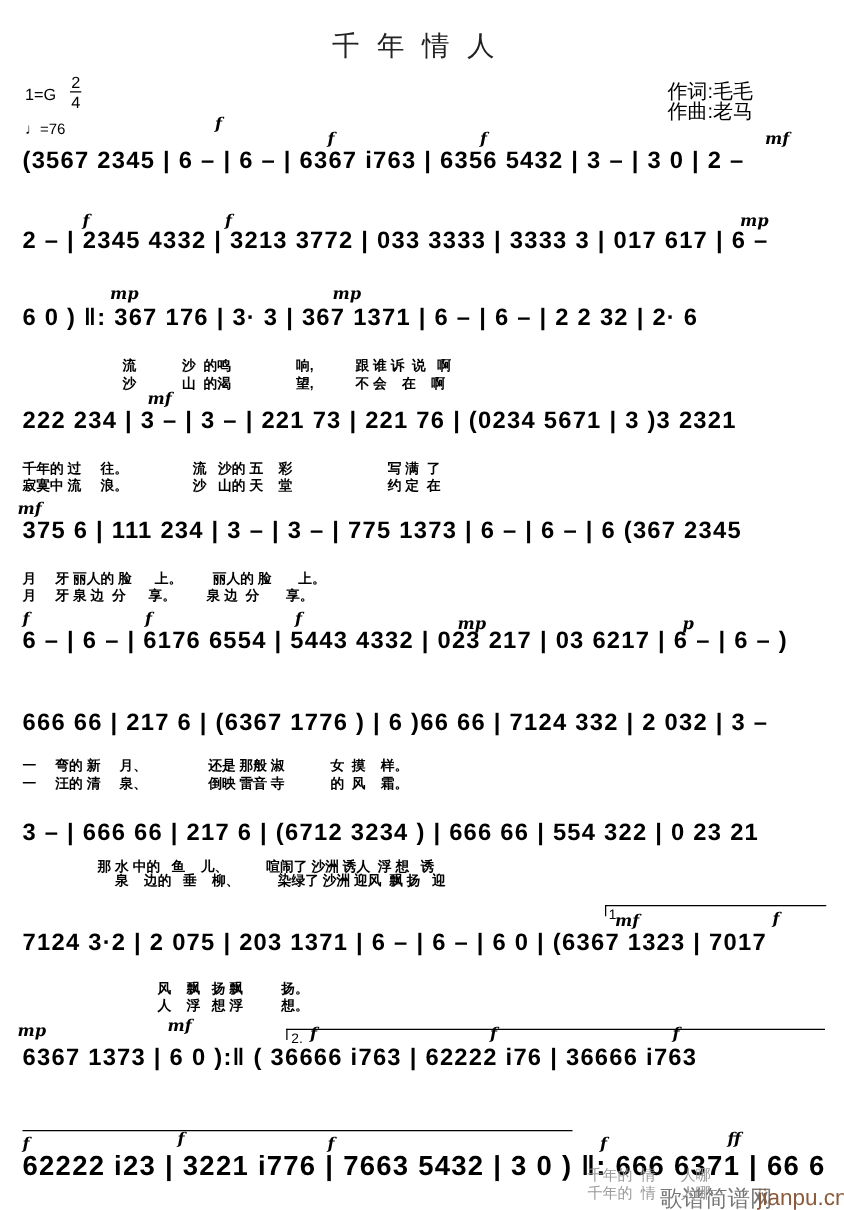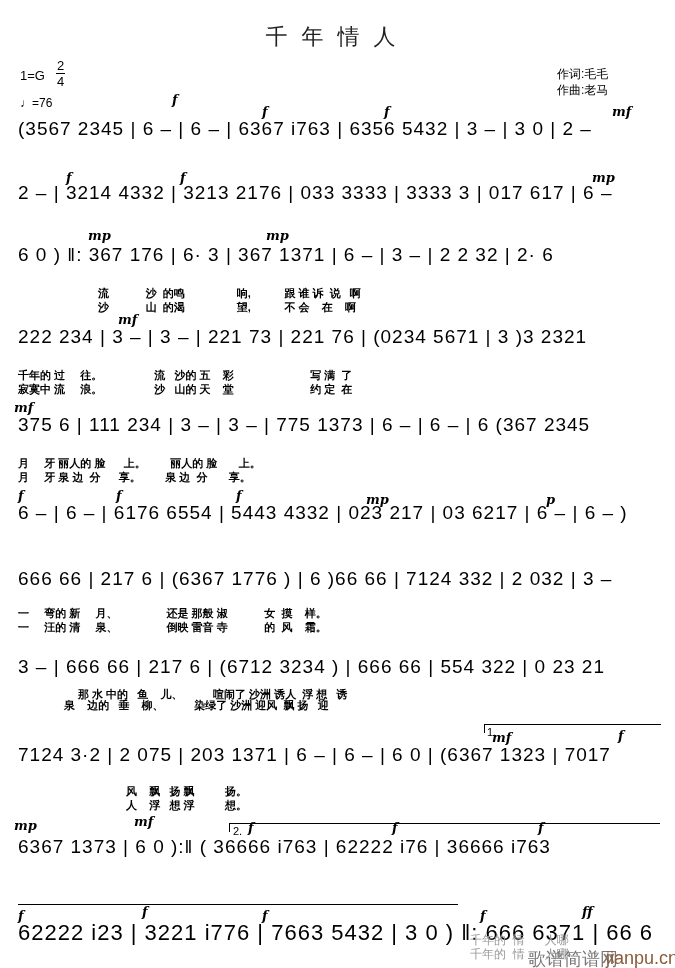--- a/index.html
+++ b/index.html
@@ -4,23 +4,23 @@
 <style>
   html, body { margin: 0; padding: 0; background: #ffffff; }
   body { width: 675px; height: 968px; position: relative; overflow: hidden;
          font-family: "Liberation Sans", "DejaVu Sans", sans-serif; color: #000; }
   .title { position: absolute; top: 22px; left: 0; width: 675px; text-align: center;
            font-family: Liberation Serif, serif; font-size: 22px; letter-spacing: 14px; color: #222; }
   .key { position: absolute; left: 20px; top: 68px; font-size: 13px; }
   .timesig { position: absolute; left: 56px; top: 58px; font-size: 13px; line-height: 15px; text-align: center; }
   .timesig .num { display: block; border-bottom: 1px solid #000; padding: 0 1px; }
   .tempo { position: absolute; left: 20px; top: 96px; font-size: 12px; }
-  .credits { position: absolute; left: 557px; top: 66px; font-size: 12px; line-height: 16px; }
+  .credits { position: absolute; left: 534px; top: 66px; font-size: 16px; line-height: 16px; }
   .notes { position: absolute; left: 18px; font-family: "Liberation Sans", sans-serif;
-           font-weight: normal; font-size: 19px; white-space: pre; letter-spacing: 1px; }
+           font-weight: bold; font-size: 19px; white-space: pre; letter-spacing: 1px; }
   .dyn { position: absolute; font-family: "DejaVu Serif", serif; font-style: italic; font-weight: bold; font-size: 13px; }
   .lyr { position: absolute; font-size: 11px; white-space: pre; line-height: 14px; font-weight: bold; }
   .volta { position: absolute; border-top: 1px solid #000; border-left: 1px solid #000; height: 8px; }
   .volta-lbl { position: absolute; font-size: 11px; }
   .watermark { position: absolute; left: 470px; top: 932px; font-size: 12px; color: #999; line-height: 14px; white-space: pre; }
   .wm-site { position: absolute; left: 520px; top: 944px; font-size: 18px; color: #8a5a3a; }
 </style>
 </head>
 <body>
 
@@ -38,25 +38,25 @@
 
 <div class="dyn" style="left:172px;top:92px">f</div>
 <div class="dyn" style="left:262px;top:104px">f</div>
 <div class="dyn" style="left:384px;top:104px">f</div>
 <div class="dyn" style="left:612px;top:104px">mf</div>
 <div class="notes" style="top:118px">(3567 2345 | 6 – | 6 – | 6367 i763 | 6356 5432 | 3 – | 3 0 | 2 –</div>
 
 <div class="dyn" style="left:66px;top:170px">f</div>
 <div class="dyn" style="left:180px;top:170px">f</div>
 <div class="dyn" style="left:592px;top:170px">mp</div>
-<div class="notes" style="top:182px">2 – | 3214 4332 | 3213 2176 | 033 3333 | 3333 3 | 017 617 | 6 –</div>
+<div class="notes" style="top:182px">2 – | 2345 4332 | 3213 3772 | 033 3333 | 3333 3 | 017 617 | 6 –</div>
 
 <div class="dyn" style="left:88px;top:228px">mp</div>
 <div class="dyn" style="left:266px;top:228px">mp</div>
-<div class="notes" style="top:244px">6 0 ) ‖: 367 176 | 6· 3 | 367 1371 | 6 – | 3 – | 2 2 32 | 2· 6</div>
+<div class="notes" style="top:244px">6 0 ) ‖: 367 176 | 3· 3 | 367 1371 | 6 – | 6 – | 2 2 32 | 2· 6</div>
 <div class="lyr" style="left:98px;top:286px">流            沙  的鸣                 响,           跟 谁 诉  说   啊</div>
 <div class="lyr" style="left:98px;top:300px">沙            山  的渴                 望,           不 会    在    啊</div>
 
 <div class="dyn" style="left:118px;top:312px">mf</div>
 <div class="notes" style="top:326px">222 234 | 3 – | 3 – | 221 73 | 221 76 | (0234 5671 | 3 )3 2321</div>
 <div class="lyr" style="left:18px;top:368px">千年的 过     往。                 流   沙的 五    彩                         写 满  了</div>
 <div class="lyr" style="left:18px;top:382px">寂寞中 流     浪。                 沙   山的 天    堂                         约 定  在</div>
 
 <div class="dyn" style="left:14px;top:400px">mf</div>
 <div class="notes" style="top:414px">375 6 | 111 234 | 3 – | 3 – | 775 1373 | 6 – | 6 – | 6 (367 2345</div>
@@ -68,21 +68,21 @@
 <div class="dyn" style="left:236px;top:488px">f</div>
 <div class="dyn" style="left:366px;top:492px">mp</div>
 <div class="dyn" style="left:546px;top:492px">p</div>
 <div class="notes" style="top:502px">6 – | 6 – | 6176 6554 | 5443 4332 | 023 217 | 03 6217 | 6 – | 6 – )</div>
 
 <div class="notes" style="top:568px">666 66 | 217 6 | (6367 1776 ) | 6 )66 66 | 7124 332 | 2 032 | 3 –</div>
 <div class="lyr" style="left:18px;top:606px">一     弯的 新     月、                还是 那般 淑            女  摸    样。</div>
 <div class="lyr" style="left:18px;top:620px">一     汪的 清     泉、                倒映 雷音 寺            的  风    霜。</div>
 
 <div class="notes" style="top:656px">3 – | 666 66 | 217 6 | (6712 3234 ) | 666 66 | 554 322 | 0 23 21</div>
-<div class="lyr" style="left:64px;top:698px">泉    边的   垂    柳、          染绿了 沙洲 迎风  飘 扬   迎</div>
+<div class="lyr" style="left:92px;top:698px">泉    边的   垂    柳、          染绿了 沙洲 迎风  飘 扬   迎</div>
 <div class="lyr" style="left:78px;top:687px">那 水 中的   鱼    儿、          喧闹了 沙洲 诱人  浮 想   诱</div>
 
 <div class="volta" style="left:484px;top:724px;width:176px"></div>
 <div class="volta-lbl" style="left:487px;top:726px">1.</div>
 <div class="dyn" style="left:492px;top:730px">mf</div>
 <div class="dyn" style="left:618px;top:728px">f</div>
 <div class="notes" style="top:744px">7124 3·2 | 2 075 | 203 1371 | 6 – | 6 – | 6 0 | (6367 1323 | 7017</div>
 <div class="lyr" style="left:126px;top:784px">风    飘   扬 飘          扬。</div>
 <div class="lyr" style="left:126px;top:798px">人    浮   想 浮          想。</div>
 

